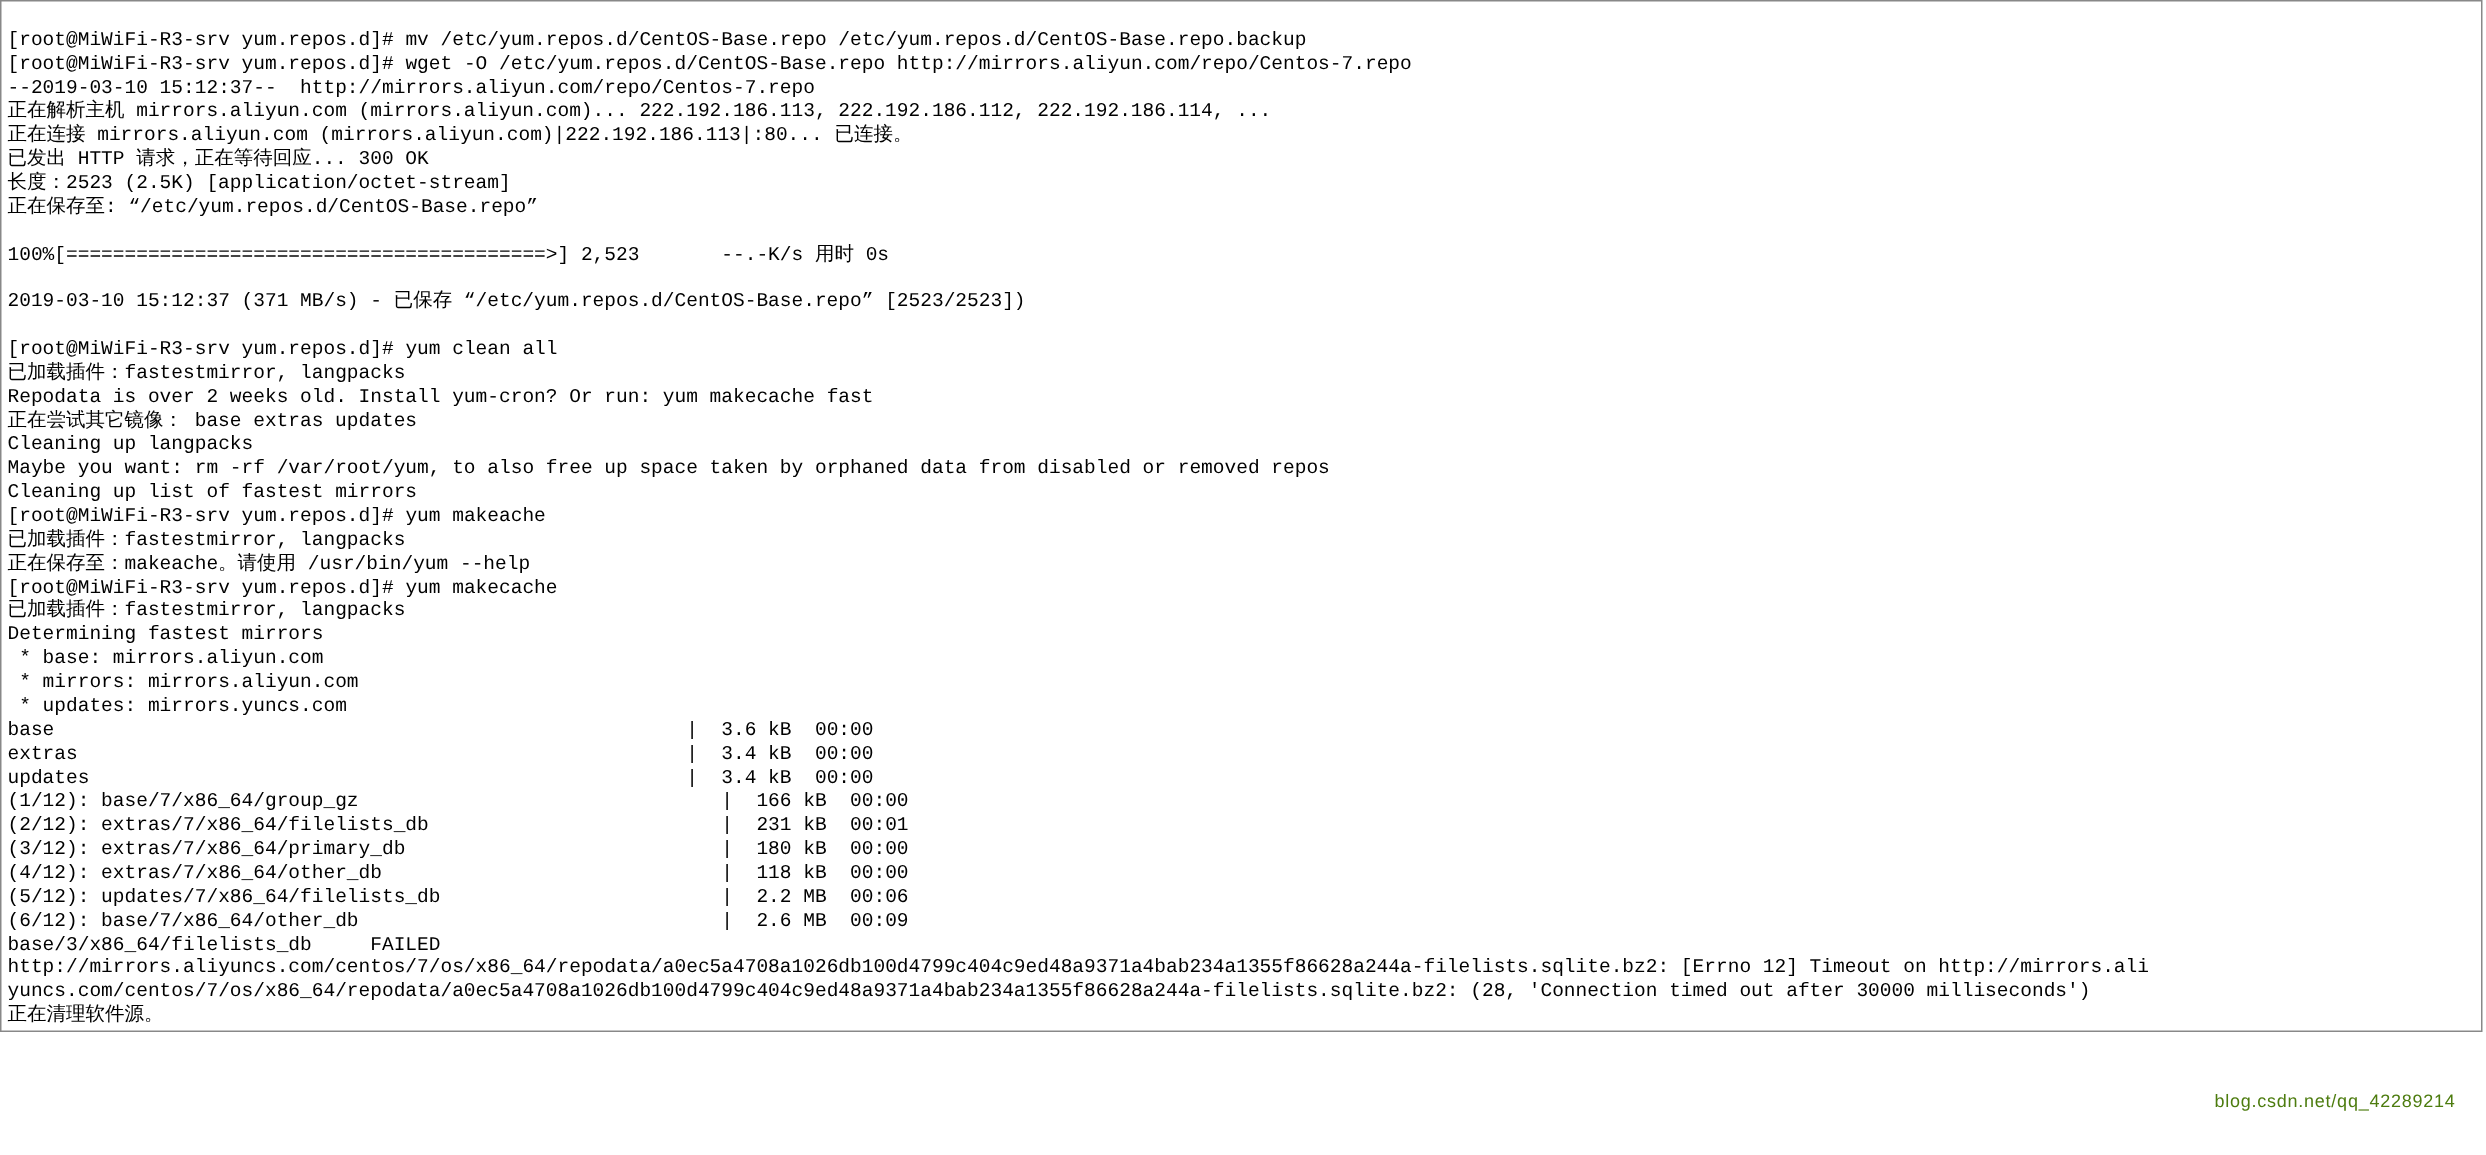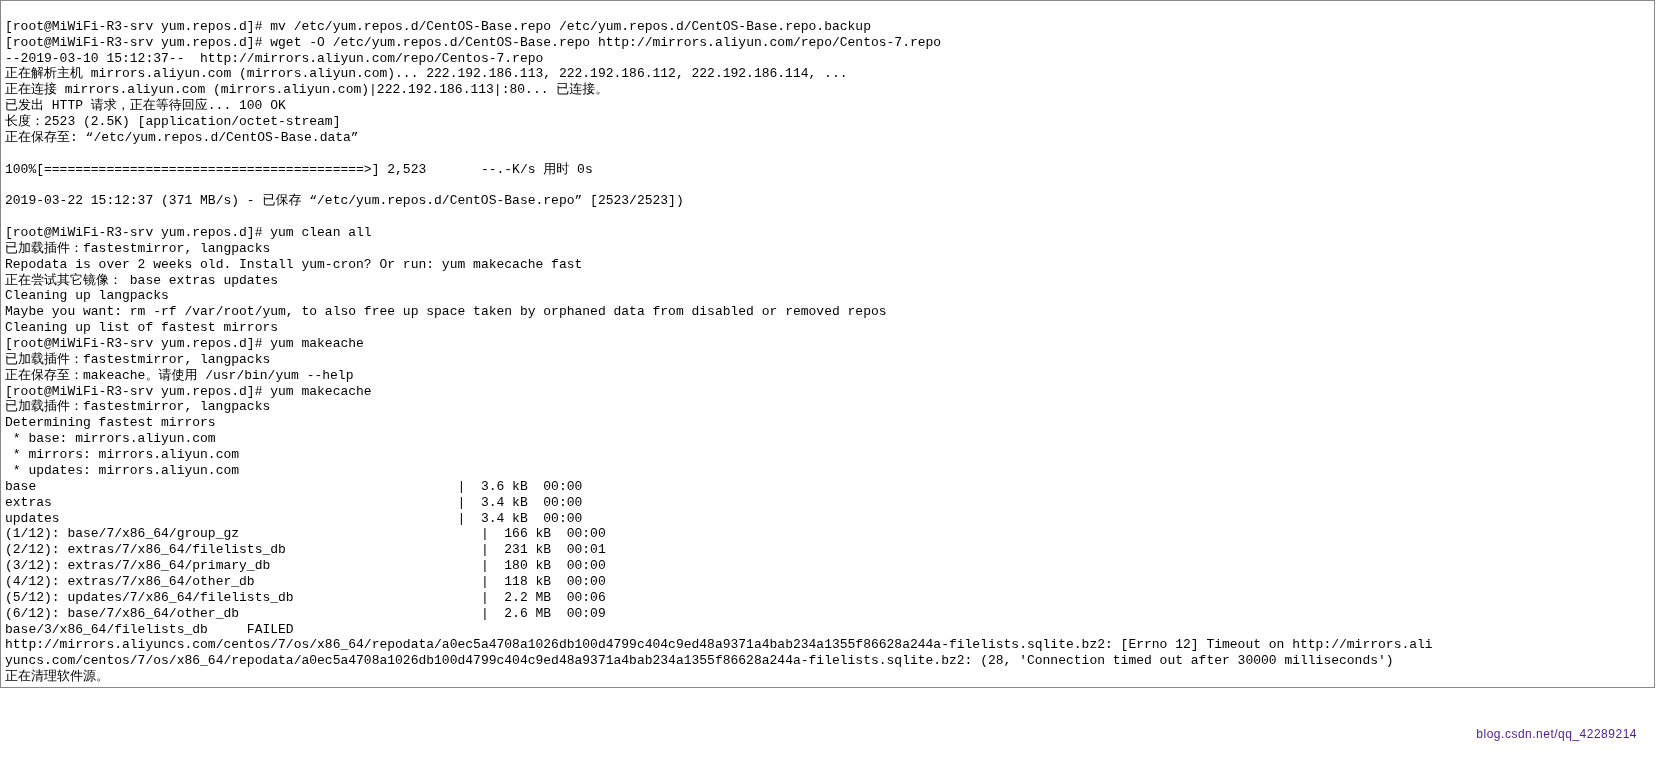--- a/index.html
+++ b/index.html
@@ -1,51 +1,51 @@
 <!DOCTYPE html>
 <html><head>
 <meta charset="utf-8">
 <style>
   html,body{margin:0;padding:0;background:#fff;font-family:"Consolas","Courier New",monospace;font-size:13px;color:#000;line-height:1.22}
   .term{border:1px solid #888;padding:2px 4px;width:1645px;white-space:pre;overflow:hidden}
-  .watermark{position:absolute;right:20px;bottom:28px;color:#4c1d95;font-size:12px;letter-spacing:.5px;font-family:Arial,sans-serif}
+  .watermark{position:absolute;right:20px;bottom:28px;color:#4d7c0f;font-size:12px;letter-spacing:.5px;font-family:Arial,sans-serif}
 </style>
 </head>
 <body>
 
 <div class="term">
 <span>[root@MiWiFi-R3-srv yum.repos.d]# </span><span>mv /etc/yum.repos.d/CentOS-Base.repo /etc/yum.repos.d/CentOS-Base.repo.backup</span>
 <span>[root@MiWiFi-R3-srv yum.repos.d]# </span><span>wget -O /etc/yum.repos.d/CentOS-Base.repo http://mirrors.aliyun.com/repo/Centos-7.repo</span>
 <span>--2019-03-10 15:12:37--  http://mirrors.aliyun.com/repo/Centos-7.repo</span>
 <span>正在解析主机 mirrors.aliyun.com (mirrors.aliyun.com)... 222.192.186.113, 222.192.186.112, 222.192.186.114, ...</span>
 <span>正在连接 mirrors.aliyun.com (mirrors.aliyun.com)|222.192.186.113|:80... 已连接。</span>
-<span>已发出 HTTP 请求，正在等待回应... 100 OK</span>
+<span>已发出 HTTP 请求，正在等待回应... 300 OK</span>
 <span>长度：2523 (2.5K) [application/octet-stream]</span>
-<span>正在保存至: “/etc/yum.repos.d/CentOS-Base.data”</span>
+<span>正在保存至: “/etc/yum.repos.d/CentOS-Base.repo”</span>
 
 <span>100%[=========================================&gt;] 2,523       --.-K/s 用时 0s</span>
 
-<span>2019-03-22 15:12:37 (371 MB/s) - 已保存 “/etc/yum.repos.d/CentOS-Base.repo” [2523/2523])</span>
+<span>2019-03-10 15:12:37 (371 MB/s) - 已保存 “/etc/yum.repos.d/CentOS-Base.repo” [2523/2523])</span>
 
 <span>[root@MiWiFi-R3-srv yum.repos.d]# </span><span>yum clean all</span>
 <span>已加载插件：fastestmirror, langpacks</span>
 <span>Repodata is over 2 weeks old. Install yum-cron? Or run: yum makecache fast</span>
 <span>正在尝试其它镜像： base extras updates</span>
 <span>Cleaning up langpacks</span>
 <span>Maybe you want: rm -rf /var/root/yum, to also free up space taken by orphaned data from disabled or removed repos</span>
 <span>Cleaning up list of fastest mirrors</span>
 <span>[root@MiWiFi-R3-srv yum.repos.d]# </span><span>yum makeache</span>
 <span>已加载插件：fastestmirror, langpacks</span>
 <span>正在保存至：makeache。请使用 /usr/bin/yum --help</span>
 <span>[root@MiWiFi-R3-srv yum.repos.d]# </span><span>yum makecache</span>
 <span>已加载插件：fastestmirror, langpacks</span>
 <span>Determining fastest mirrors</span>
 <span> * base: mirrors.aliyun.com</span>
 <span> * mirrors: mirrors.aliyun.com</span>
-<span> * updates: mirrors.aliyun.com</span>
+<span> * updates: mirrors.yuncs.com</span>
 <span id="repo-rows">base                                                      |  3.6 kB  00:00
 extras                                                    |  3.4 kB  00:00
 updates                                                   |  3.4 kB  00:00
 </span><span id="dl-rows">(1/12): base/7/x86_64/group_gz                               |  166 kB  00:00
 (2/12): extras/7/x86_64/filelists_db                         |  231 kB  00:01
 (3/12): extras/7/x86_64/primary_db                           |  180 kB  00:00
 (4/12): extras/7/x86_64/other_db                             |  118 kB  00:00
 (5/12): updates/7/x86_64/filelists_db                        |  2.2 MB  00:06
 (6/12): base/7/x86_64/other_db                               |  2.6 MB  00:09
 </span><span>base/3/x86_64/filelists_db     FAILED</span>

